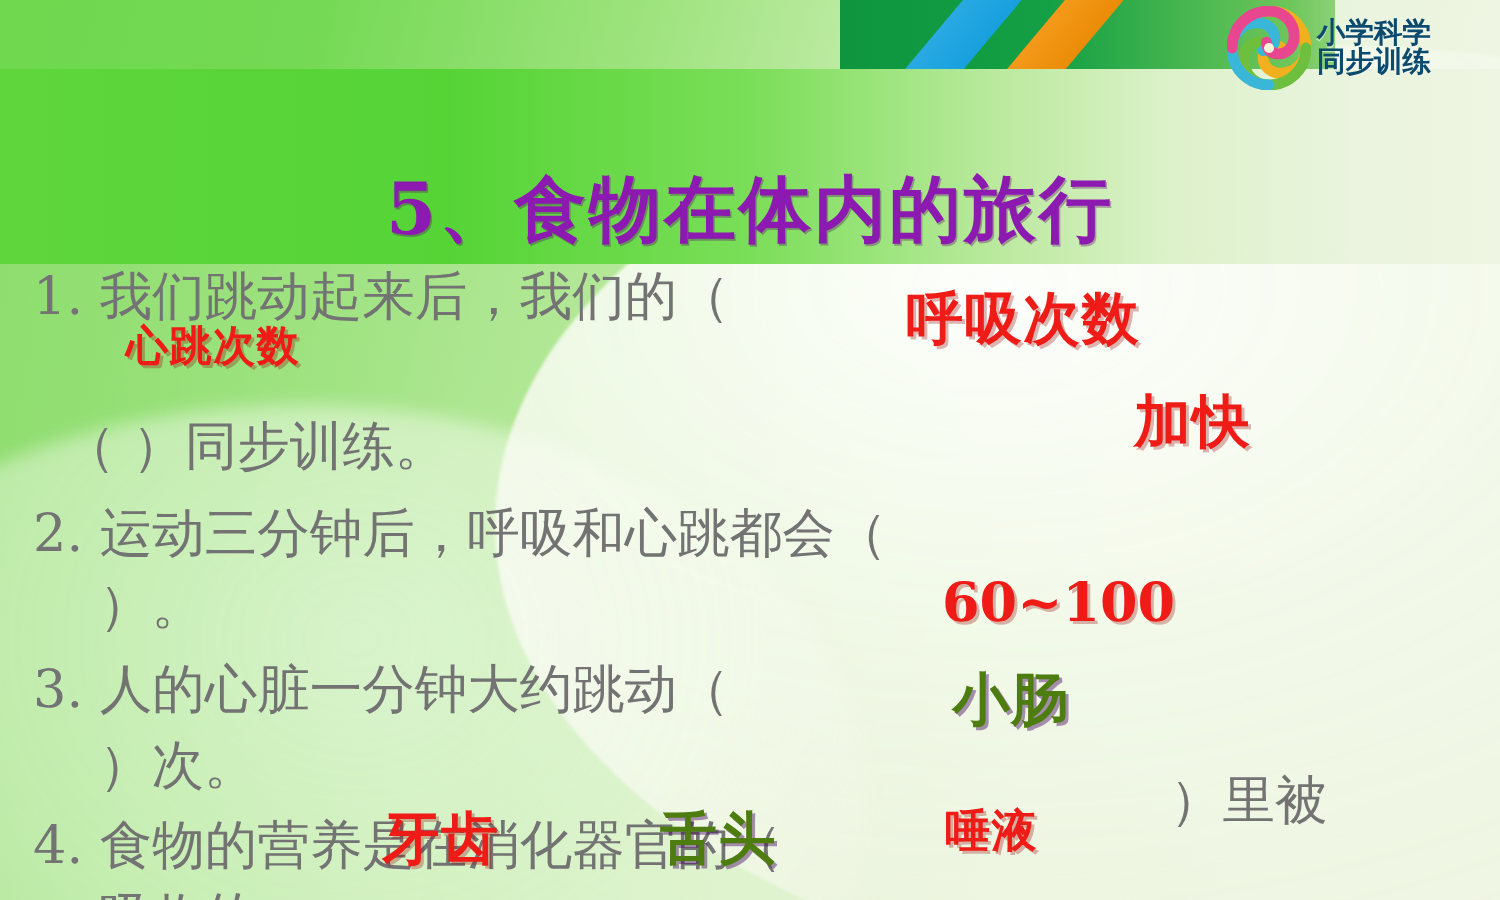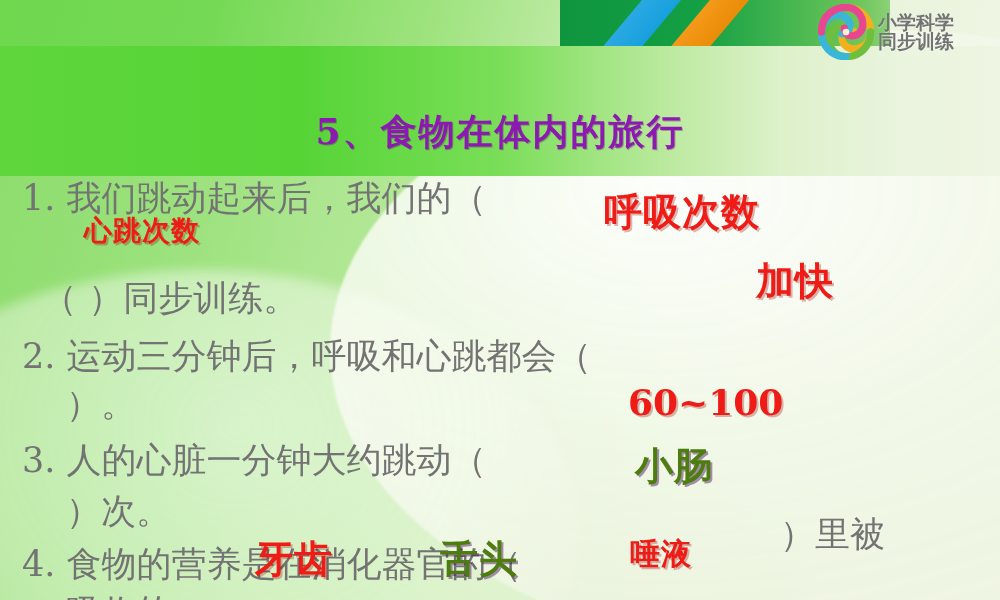--- a/index.html
+++ b/index.html
@@ -119,34 +119,34 @@
     width: 56px; height: 56px;
     flex: 0 0 auto;
   }
   .logo-text {
     display: flex;
     flex-direction: column;
     line-height: 1.0;
     font-family: "DejaVu Sans", sans-serif;
     font-weight: bold;
     font-size: 19px;
-    color: #737373;
+    color: #0c4a6e;
     letter-spacing: 0px;
     text-shadow: 0 1px 0 rgba(255,255,255,0.5);
   }
   .logo-text span { display: block; }
 
   
   .title {
     position: absolute;
     left: 0; top: 108px;
     width: 1000px;
     text-align: center;
     font-family: "DejaVu Serif", serif;
-    font-size: 36px;
+    font-size: 48px;
     font-weight: bold;
     color: #8c1ab0;
     letter-spacing: 2px;
     text-shadow: 1px 1px 0 rgba(90,10,110,0.35);
     white-space: nowrap;
   }
 
   
   .q {
     position: absolute;

